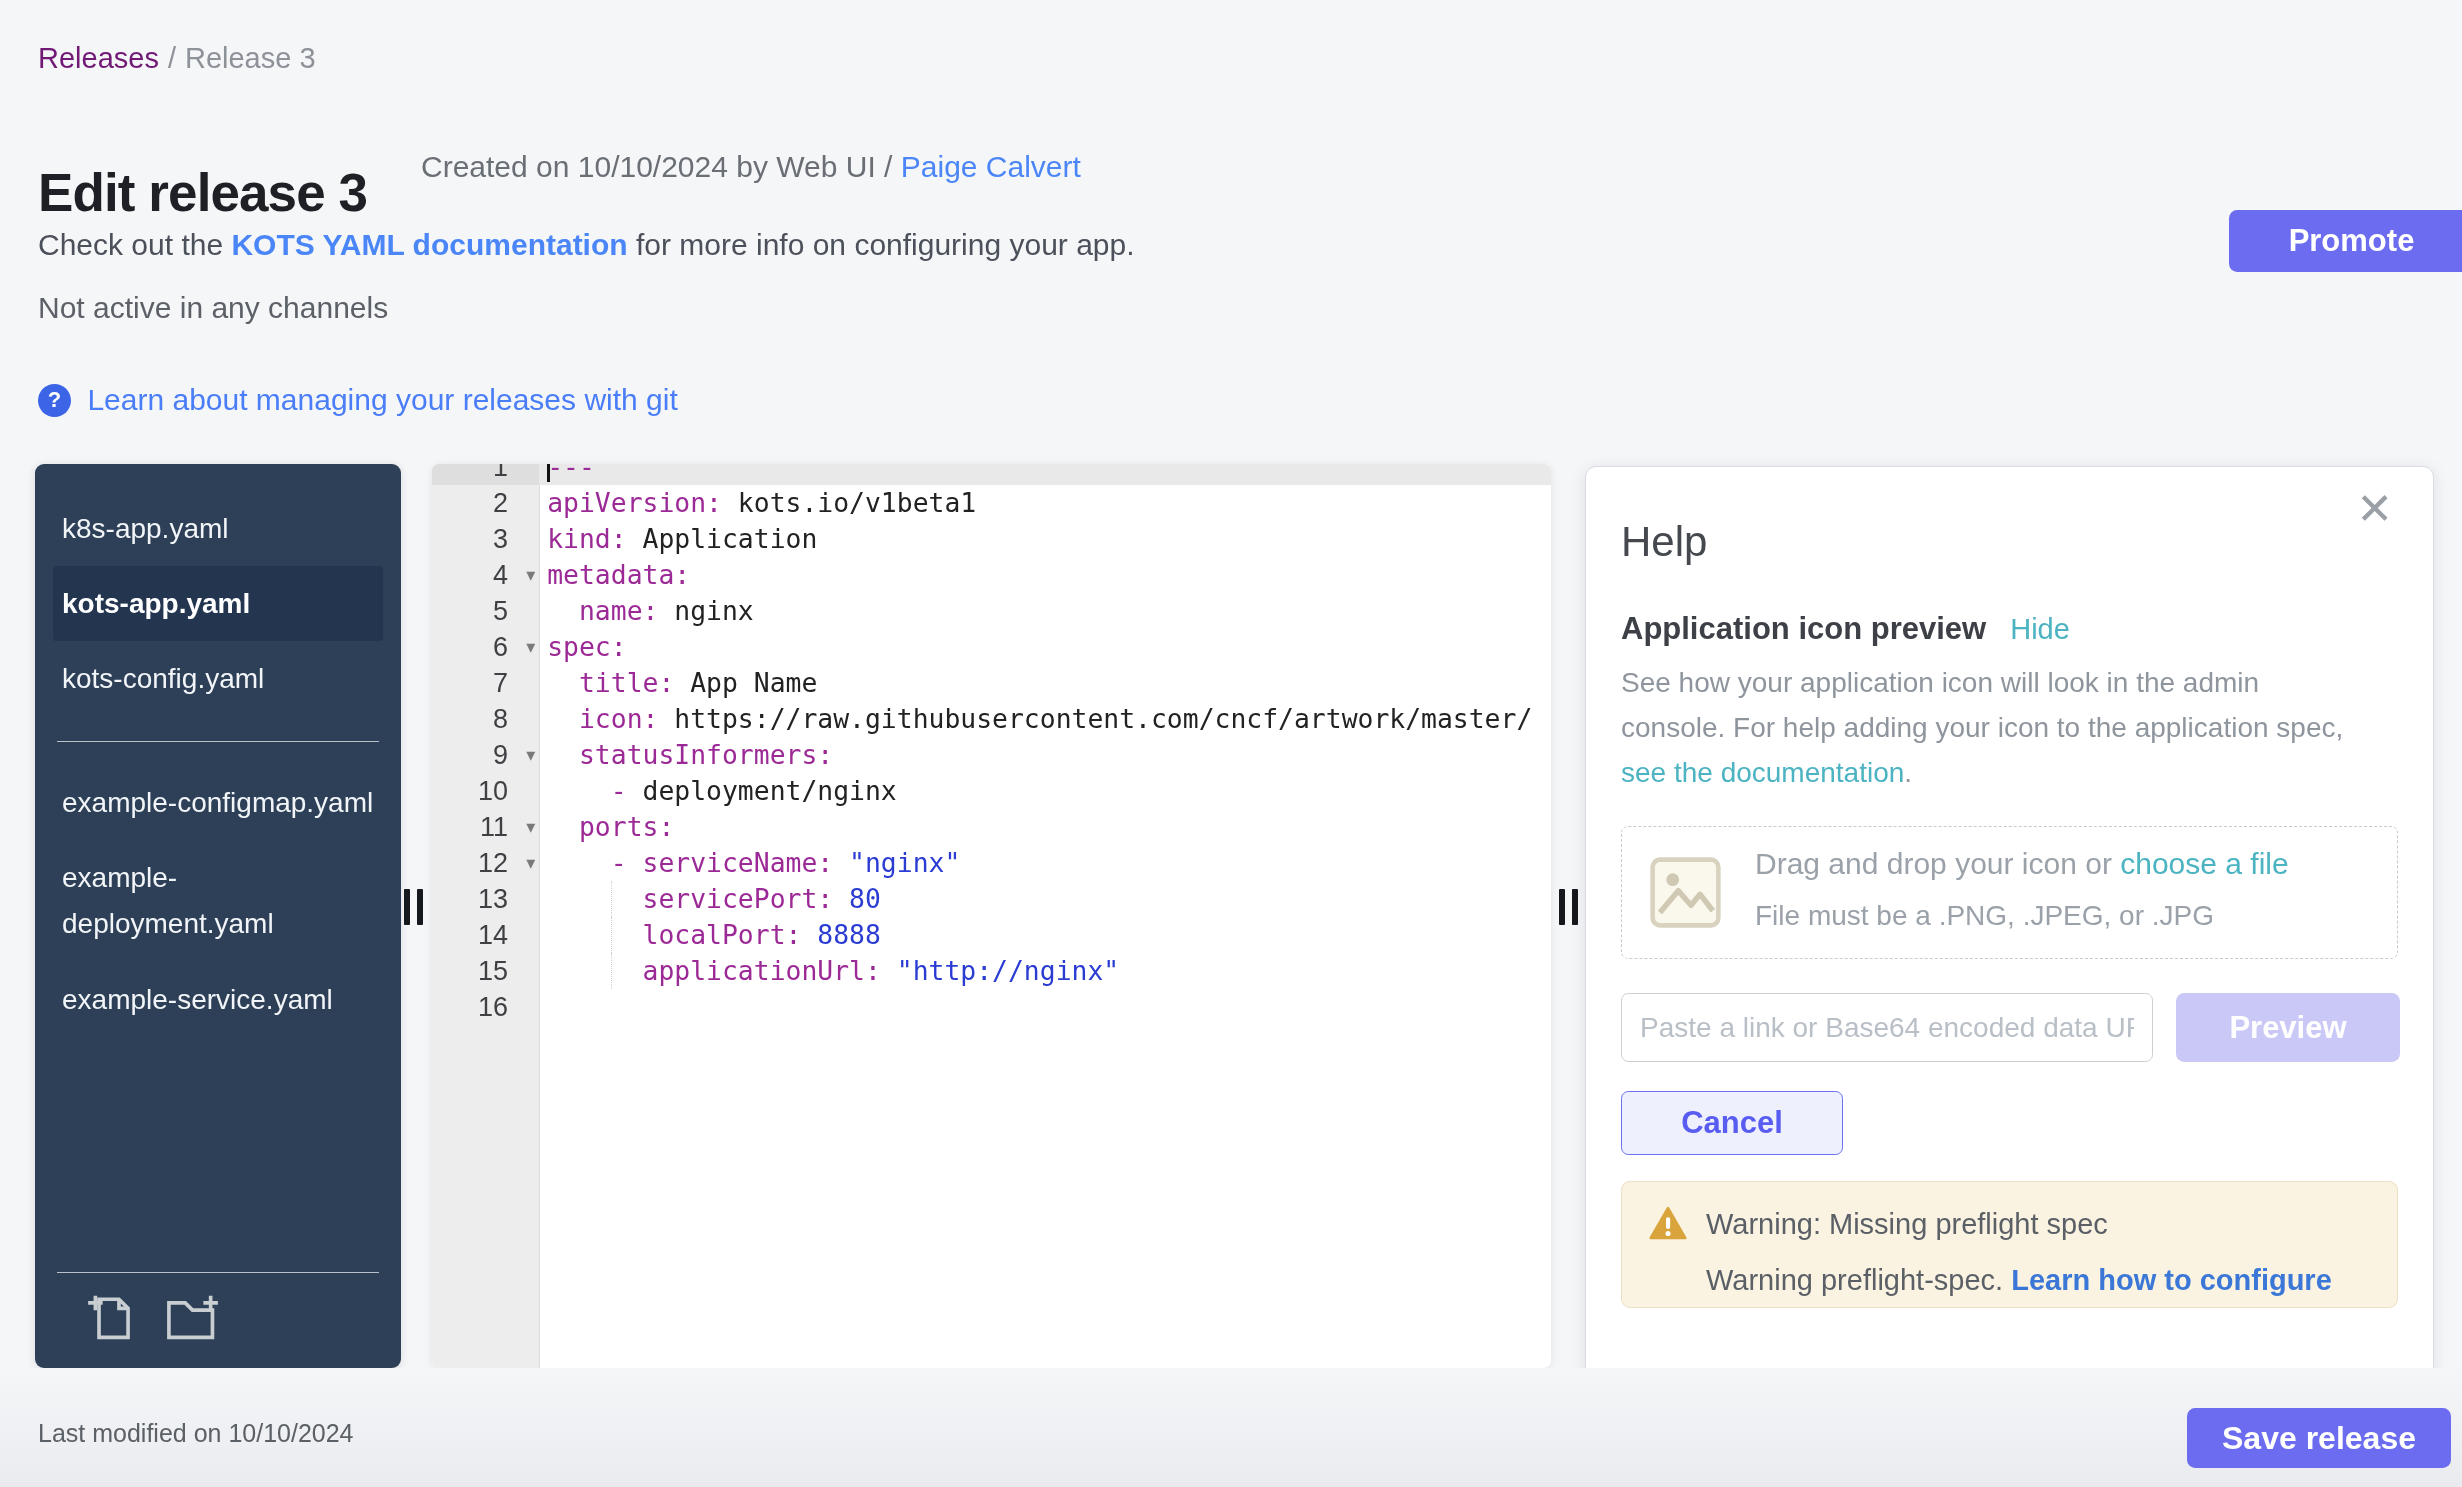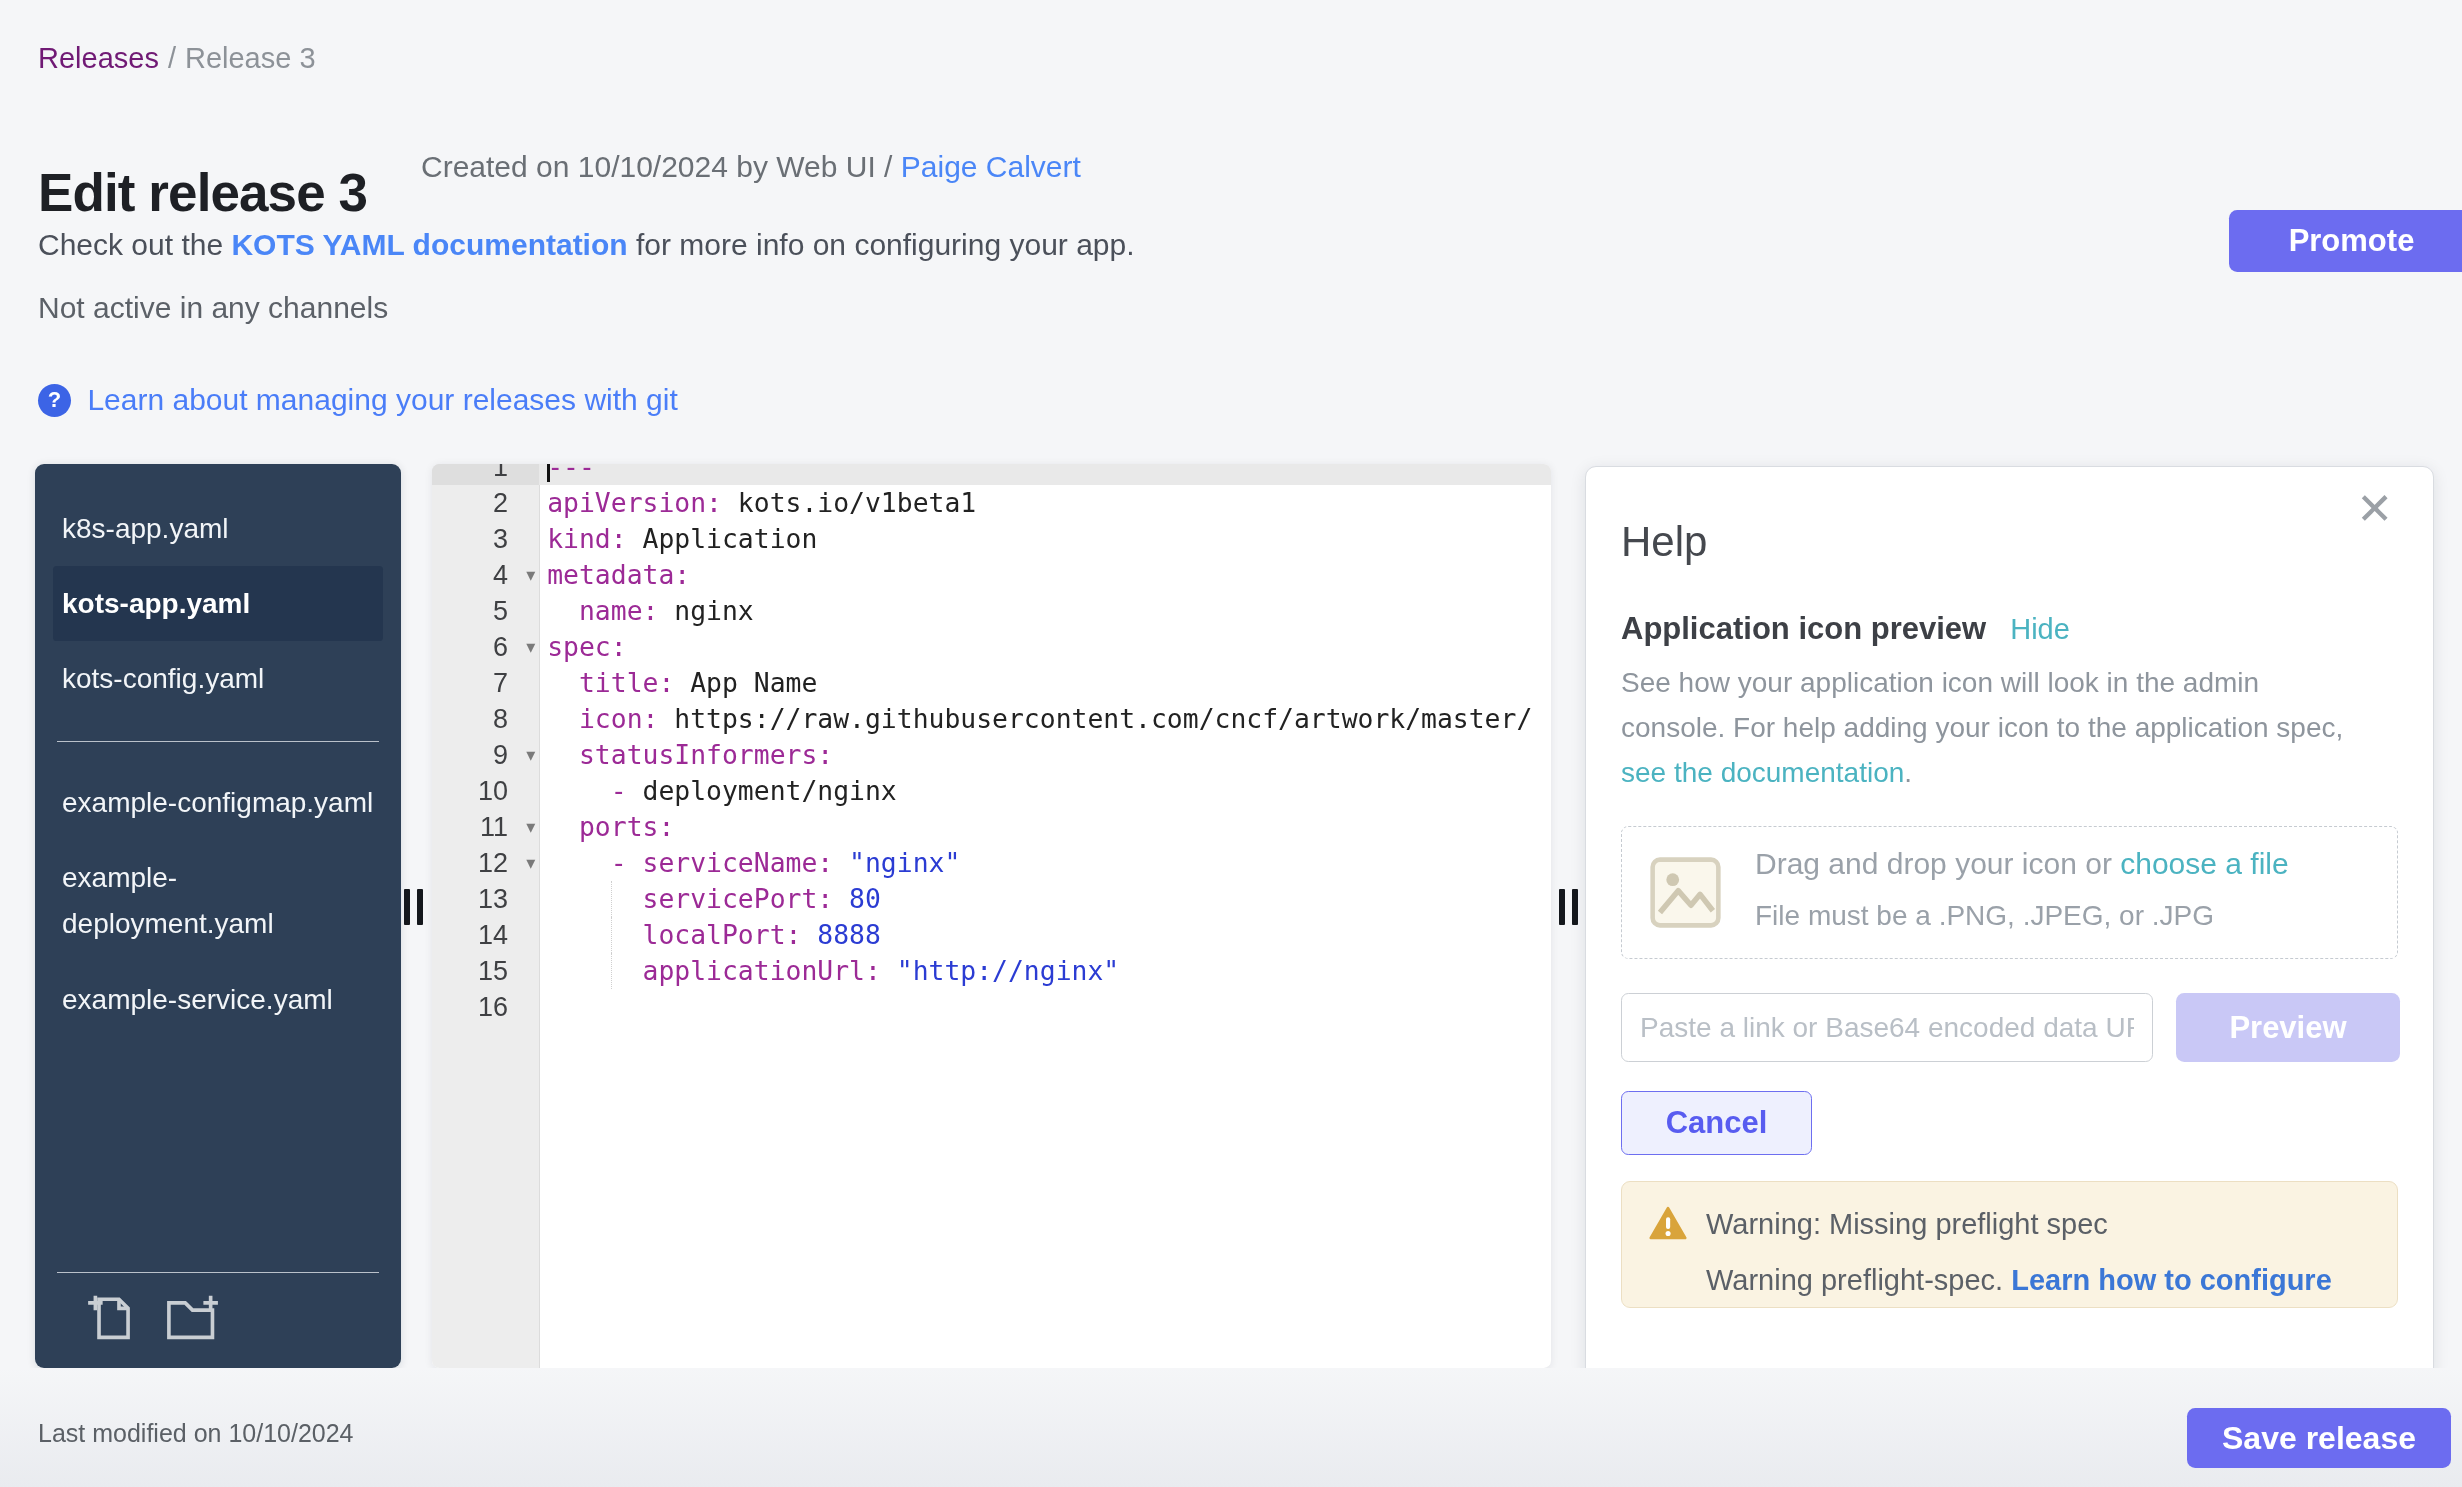--- a/index.html
+++ b/index.html
@@ -87,21 +87,21 @@
   .dz-line1{position:absolute;left:133px;top:20px;font-size:30px;color:#9aa1a9}
   .dz-line1 .teal{color:#4bb3c1;cursor:pointer}
   .dz-line2{position:absolute;left:133px;top:73px;font-size:28px;color:#9aa1a9}
 
   .icon-input{position:absolute;left:35px;top:526px;width:532px;height:69px;box-sizing:border-box;
     border:1.8px solid #ccd0d5;border-radius:7.3px;padding:0 18px;font-size:28px;color:#5c6168;
     font-family:"Liberation Sans",sans-serif;background:#fff;outline:none}
   .icon-input::placeholder{color:#b9bfc6}
   .preview-btn{left:590px;top:526px;width:224px;height:69px;background:#c9c8f6;font-size:31px;
     position:absolute}
-  .cancel-btn{position:absolute;left:35px;top:624px;width:191px;height:64px;background:#eef0fe;
+  .cancel-btn{position:absolute;left:35px;top:624px;width:222px;height:64px;background:#eef0fe;
     border:1.8px solid #6d6ef0;border-radius:7.3px;box-sizing:border-box;display:flex;align-items:center;
     justify-content:center;font-size:31px;font-weight:700;color:#585cf0;cursor:pointer}
 
   .warning-box{position:absolute;left:35px;right:35px;top:714px;height:127px;background:#faf3e2;
     border:0.9px solid #ecdfc3;border-radius:9px;box-sizing:border-box}
   .warn-icon{position:absolute;left:27px;top:24px}
   .warn-line1{position:absolute;left:84px;top:25.5px;font-size:29px;color:#5b6067}
   .warn-line2{position:absolute;left:84px;top:82px;font-size:29px;color:#5b6067;white-space:nowrap}
   .warn-line2 .warn-link{color:#3b77d6;font-weight:600;cursor:pointer}
 

